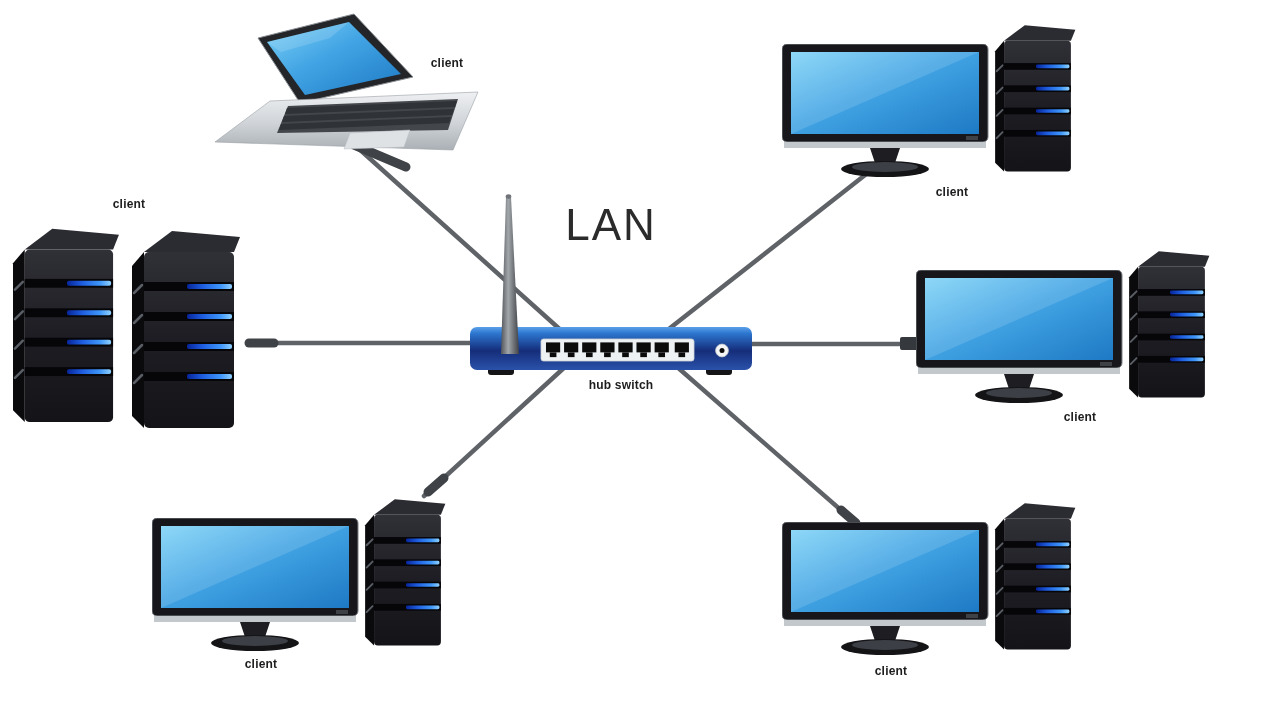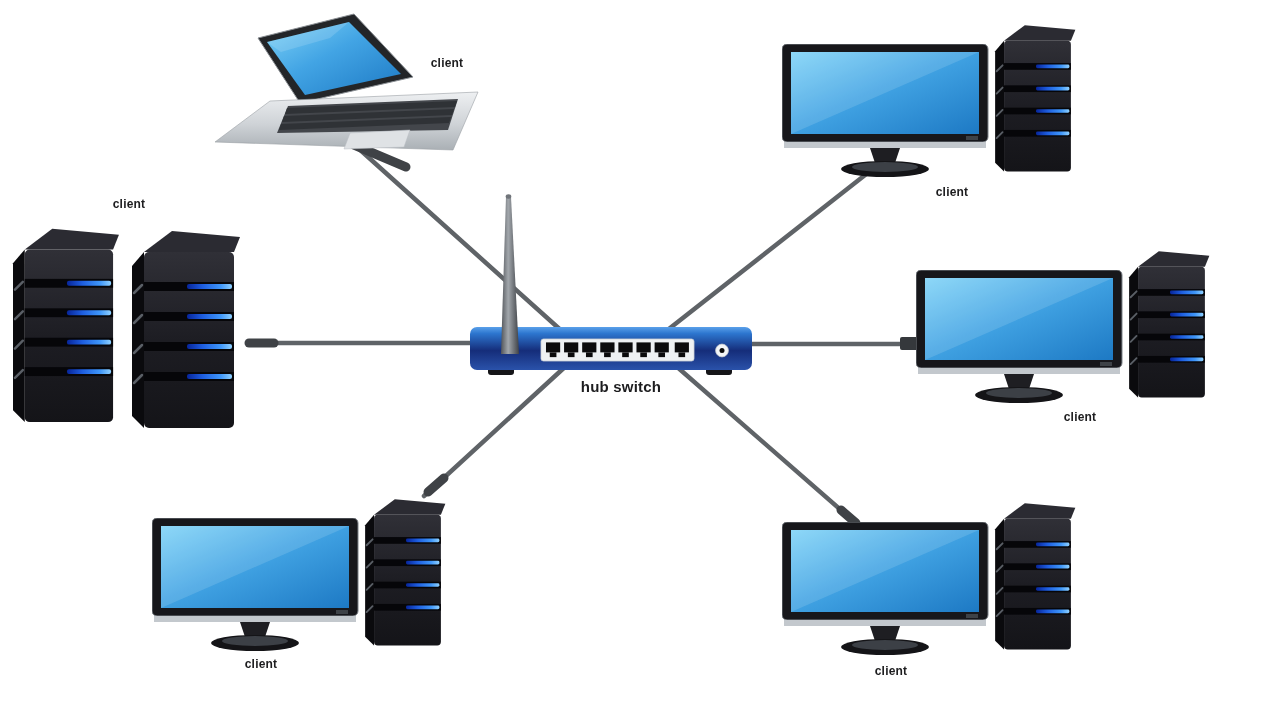--- a/index.html
+++ b/index.html
@@ -1,21 +1,21 @@
 <!DOCTYPE html>
 <html><head>
 <meta charset="utf-8">
 <style>
   html,body{margin:0;padding:0;background:#ffffff;}
   .stage{position:relative;width:1280px;height:720px;background:#ffffff;overflow:hidden;
          font-family:"Liberation Sans",sans-serif;}
   .stage svg{position:absolute;left:0;top:0;}
   .node-label{position:absolute;transform:translateX(-50%);font-weight:700;font-size:12px;
               color:#1d1d1f;white-space:nowrap;letter-spacing:.2px;}
-  .hub-label{font-size:15px;}
+  .hub-label{font-size:12px;}
   .lan-title{position:absolute;transform:translateX(-50%);font-weight:400;font-size:44px;
              color:#2b2b2b;letter-spacing:2px;line-height:1;white-space:nowrap;}
 </style>
 </head>
 <body>
 
 <div class="stage">
 
   <svg width="1280" height="720" viewBox="0 0 1280 720">
     <defs>
@@ -156,20 +156,21 @@
       </g>
       <polygon points="350,133 410,130 404,147 344,149" fill="#dfe2e5" stroke="#b8bdc2" stroke-width="0.5"></polygon>
     </g>
 
     <use href="#desktop" x="782" y="14" width="300" height="168"></use>
     <use href="#desktop" x="916" y="240" width="300" height="168"></use>
     <use href="#desktop" x="782" y="492" width="300" height="168"></use>
     <use href="#desktop" x="152" y="488" width="300" height="168"></use>
   </svg>
 
+  <div class="lan-title" style="left:611px;top:203px;">LAN</div>
 
   <div class="node-label" style="left:129px;top:197px;">client</div>
 
   <div class="node-label" style="left:447px;top:56px;">client</div>
 
   <div class="node-label" style="left:952px;top:185px;">client</div>
 
   <div class="node-label" style="left:1080px;top:410px;">client</div>
 
   <div class="node-label" style="left:891px;top:664px;">client</div>

